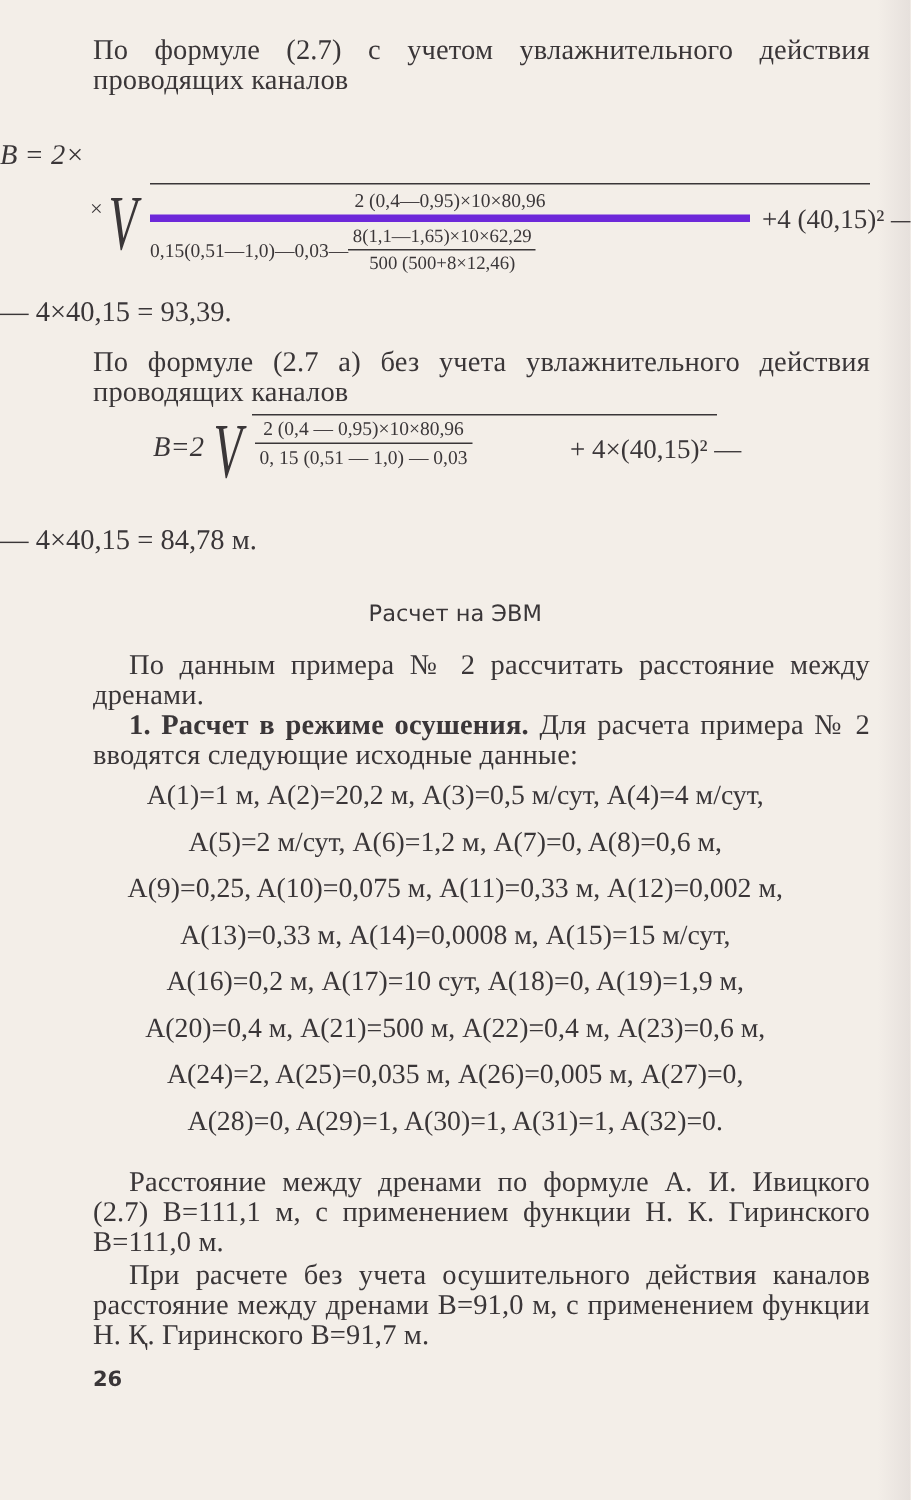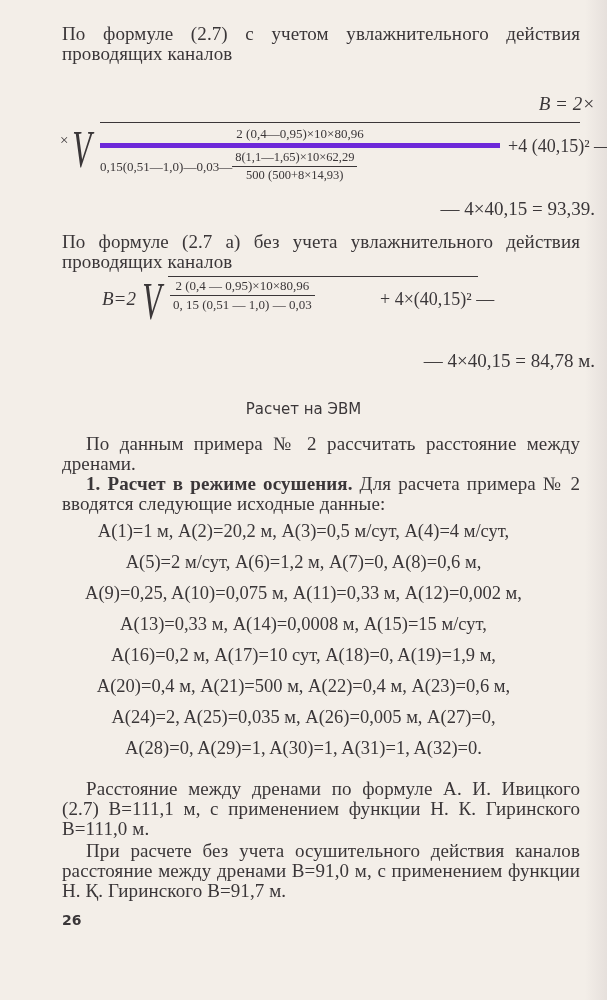--- a/index.html
+++ b/index.html
@@ -13,21 +13,21 @@
   .page-shade {
     position: absolute; right: 0; top: 0; width: 22px; height: 1000px;
     background: linear-gradient(to right, rgba(243,238,232,0), #e6e0dc);
   }
   .para {
     position: absolute; left: 62px; width: 518px;
     font-size: 19px; line-height: 20px; text-align: justify;
     letter-spacing: 0.1px;
   }
   .indent { text-indent: 24px; }
-  .center { position: absolute; left: 0; width: 595px; text-align: right; }
+  .center { position: absolute; left: 0; width: 595px; text-align: left; }
   .eq { font-size: 19px; }
   .i { font-style: italic; }
   .frac { display: inline-block; vertical-align: middle; text-align: center; }
   .frac > span { display: block; }
   .frac .num { border-bottom: 1px solid #3a3638; padding: 0 3px 1px; }
   .frac .den { padding: 1px 3px 0; }
   .small { font-size: 13px; line-height: 16px; }
   .tiny { font-size: 12.5px; line-height: 15px; }
   .heading {
     font-family: "DejaVu Sans", "Liberation Sans", sans-serif;
@@ -55,21 +55,21 @@
 <div style="position:absolute; left:60px; top:118px; width:530px; height:80px;">
   <span style="position:absolute; left:0; top:14px; font-size:15px;">×</span>
   <span class="radical" style="position:absolute; left:6px; top:12px;">V</span>
   <div class="vinc" style="left:40px; top:4px; width:480px;"></div>
   <div style="position:absolute; left:40px; top:8px; width:400px; text-align:center;">
     <div class="small" style="border-bottom:5px solid #6d28d9; padding-bottom:1px;">2 (0,4—0,95)×10×80,96</div>
     <div style="display:flex; align-items:center; justify-content:flex-start; padding-top:2px;">
       <span class="small">0,15(0,51—1,0)—0,03—</span>
       <span class="frac tiny">
         <span class="num">8(1,1—1,65)×10×62,29</span>
-        <span class="den">500 (500+8×14,93)</span>
+        <span class="den">500 (500+8×12,46)</span>
       </span>
     </div>
   </div>
   <span style="position:absolute; left:448px; top:18px; font-size:18px; white-space:nowrap;">+4 (40,15)² —</span>
 </div>
 
 <div class="center eq" style="top:198px;">— 4×40,15 = 93,39.</div>
 
 <div class="para" style="top:232px;">По формуле (2.7 а) без учета увлажнительного действия проводящих каналов</div>
 

